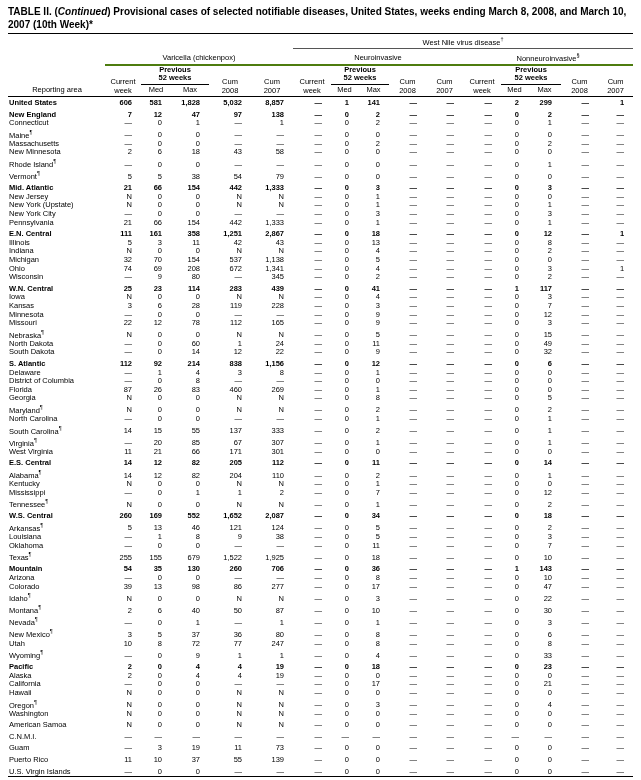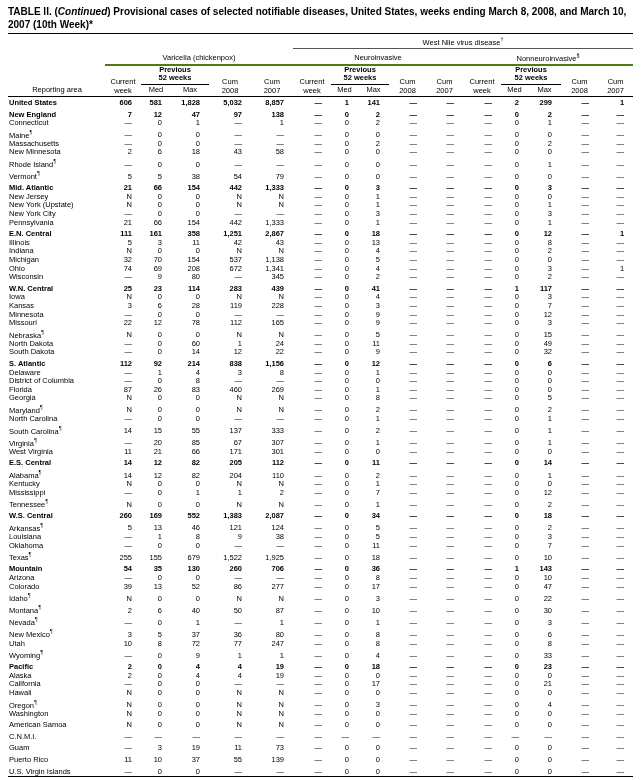--- a/index.html
+++ b/index.html
@@ -848,21 +848,21 @@
           <td class="num">0</td>
           <td class="num">2</td>
           <td class="num">—</td>
           <td class="num">—</td>
         </tr>
         <tr class="bold gap">
           <td class="area">W.S. Central</td>
           <td class="num">260</td>
           <td class="num">169</td>
           <td class="num">552</td>
-          <td class="num">1,383</td>
+          <td class="num">1,652</td>
           <td class="num">2,087</td>
           <td class="num">—</td>
           <td class="num">0</td>
           <td class="num">34</td>
           <td class="num">—</td>
           <td class="num">—</td>
           <td class="num">—</td>
           <td class="num">0</td>
           <td class="num">18</td>
           <td class="num">—</td>
@@ -973,21 +973,21 @@
           <td class="num">—</td>
           <td class="num">0</td>
           <td class="num">10</td>
           <td class="num">—</td>
           <td class="num">—</td>
         </tr>
         <tr>
           <td class="area">Colorado</td>
           <td class="num">39</td>
           <td class="num">13</td>
-          <td class="num">52</td>
+          <td class="num">98</td>
           <td class="num">86</td>
           <td class="num">277</td>
           <td class="num">—</td>
           <td class="num">0</td>
           <td class="num">17</td>
           <td class="num">—</td>
           <td class="num">—</td>
           <td class="num">—</td>
           <td class="num">0</td>
           <td class="num">47</td>

